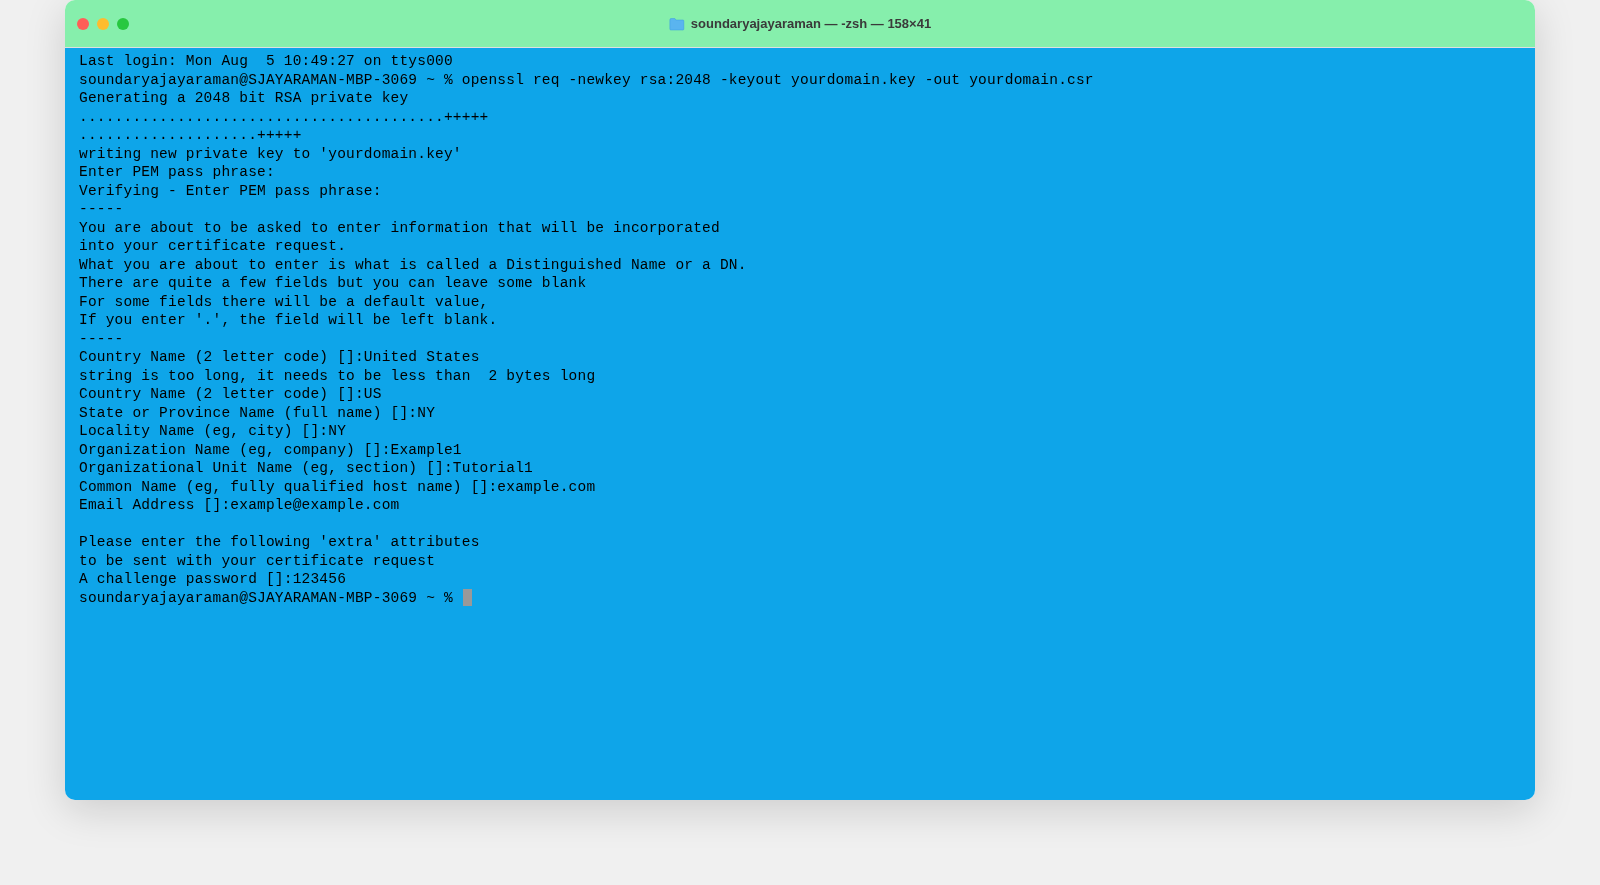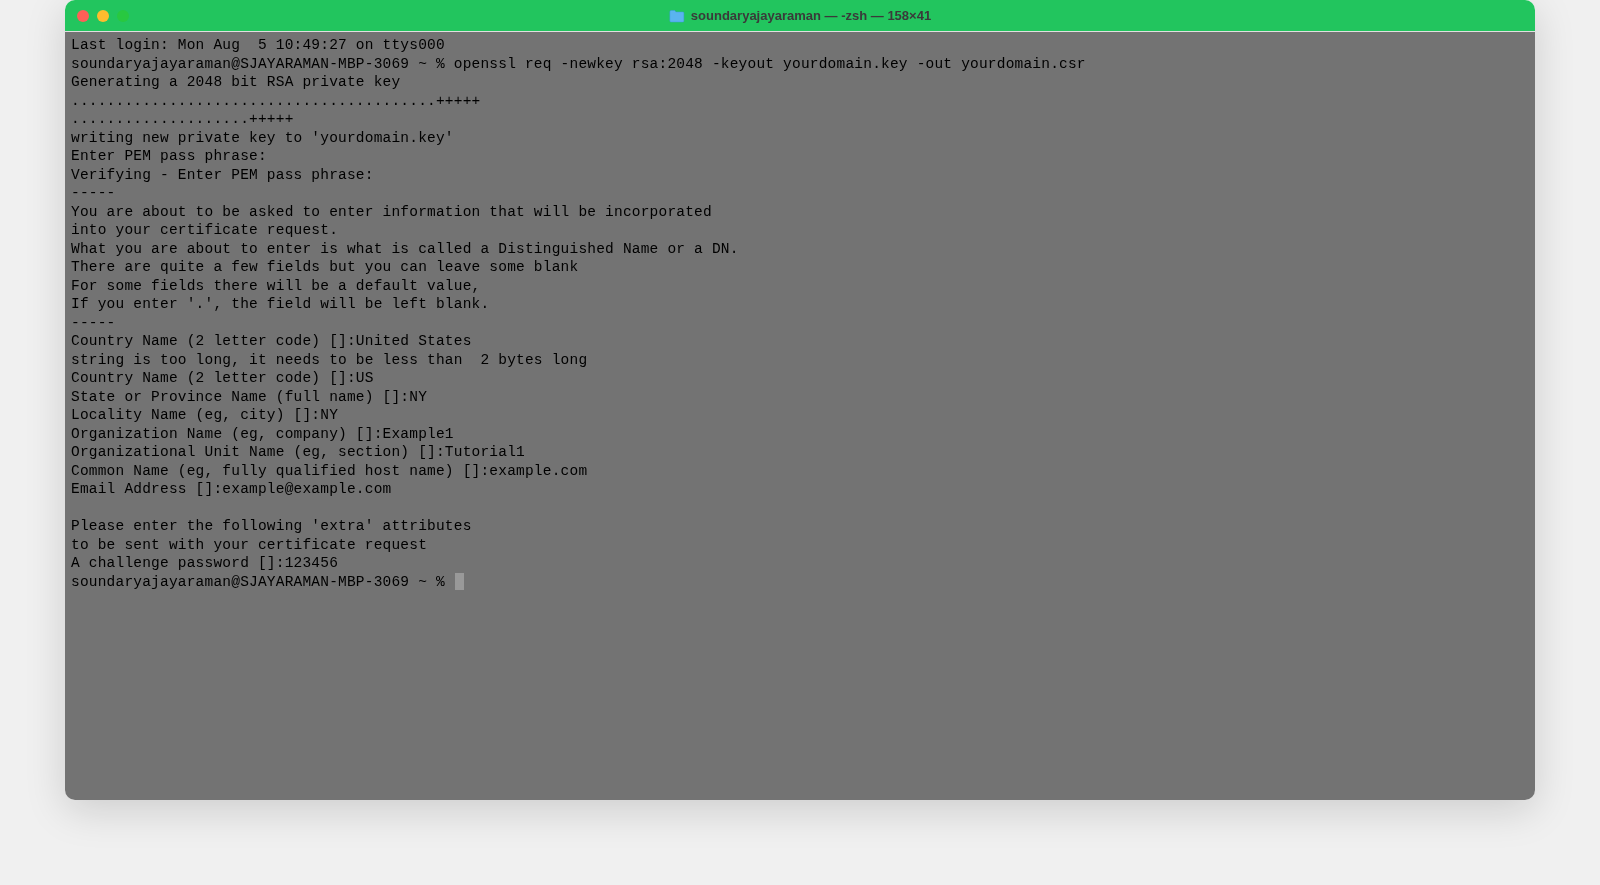--- a/index.html
+++ b/index.html
@@ -19,22 +19,22 @@
       height: 800px;
       background: #ffffff;
       border-radius: 10px;
       box-shadow: 0 10px 40px rgba(0,0,0,0.15);
       margin: 0 auto;
       overflow: hidden;
       display: flex;
       flex-direction: column;
     }
     .titlebar {
-      height: 32px;
-      background: #22c55e;
+      height: 48px;
+      background: #86efac;
       border-bottom: 1px solid #e0dfe0;
       display: flex;
       align-items: center;
       position: relative;
       padding: 12px 12px;
     }
     .traffic-lights {
       display: flex;
       gap: 8px;
       align-items: center;
@@ -60,22 +60,22 @@
     }
     .folder-icon {
       width: 16px;
       height: 14px;
       display: inline-flex;
       align-items: center;
       justify-content: center;
     }
     .terminal-body {
       flex: 1;
-      background: #737373;
-      padding: 4px 6px;
+      background: #0ea5e9;
+      padding: 4px 14px;
       font-family: "SF Mono", Menlo, Monaco, "Courier New", monospace;
       font-size: 14.5px;
       line-height: 18.5px;
       color: #000000;
       white-space: pre;
       overflow: hidden;
       letter-spacing: 0.2px;
     }
     .terminal-line {
       display: block;

